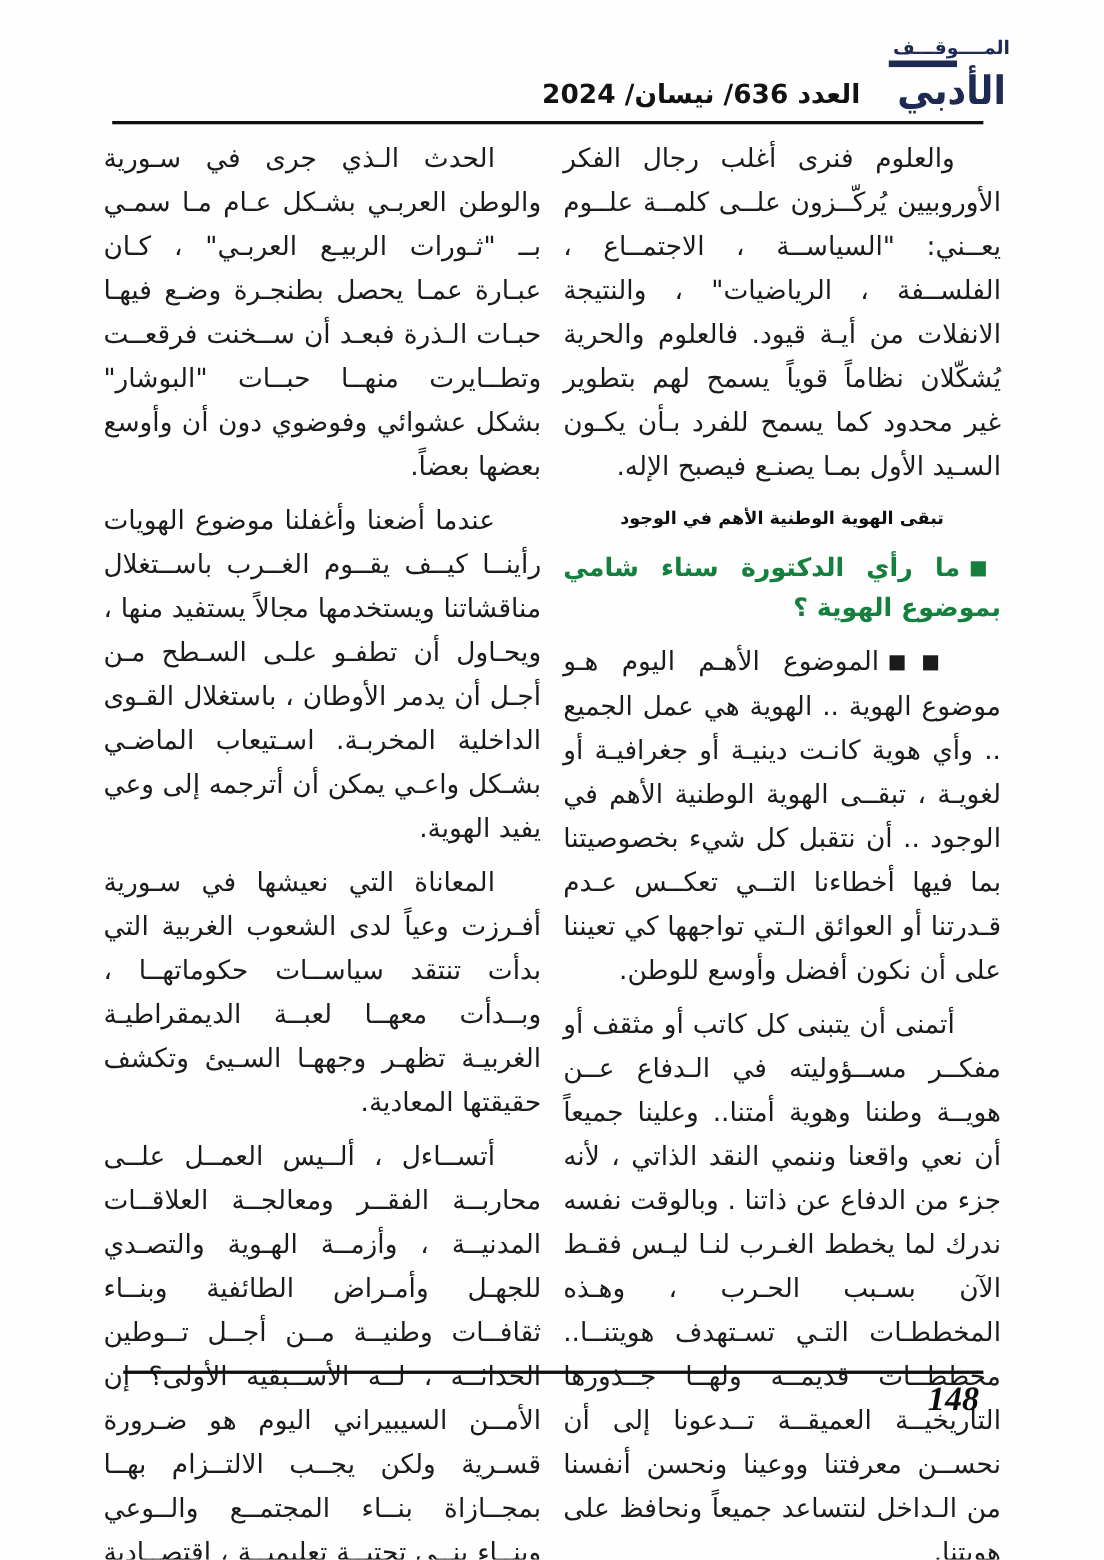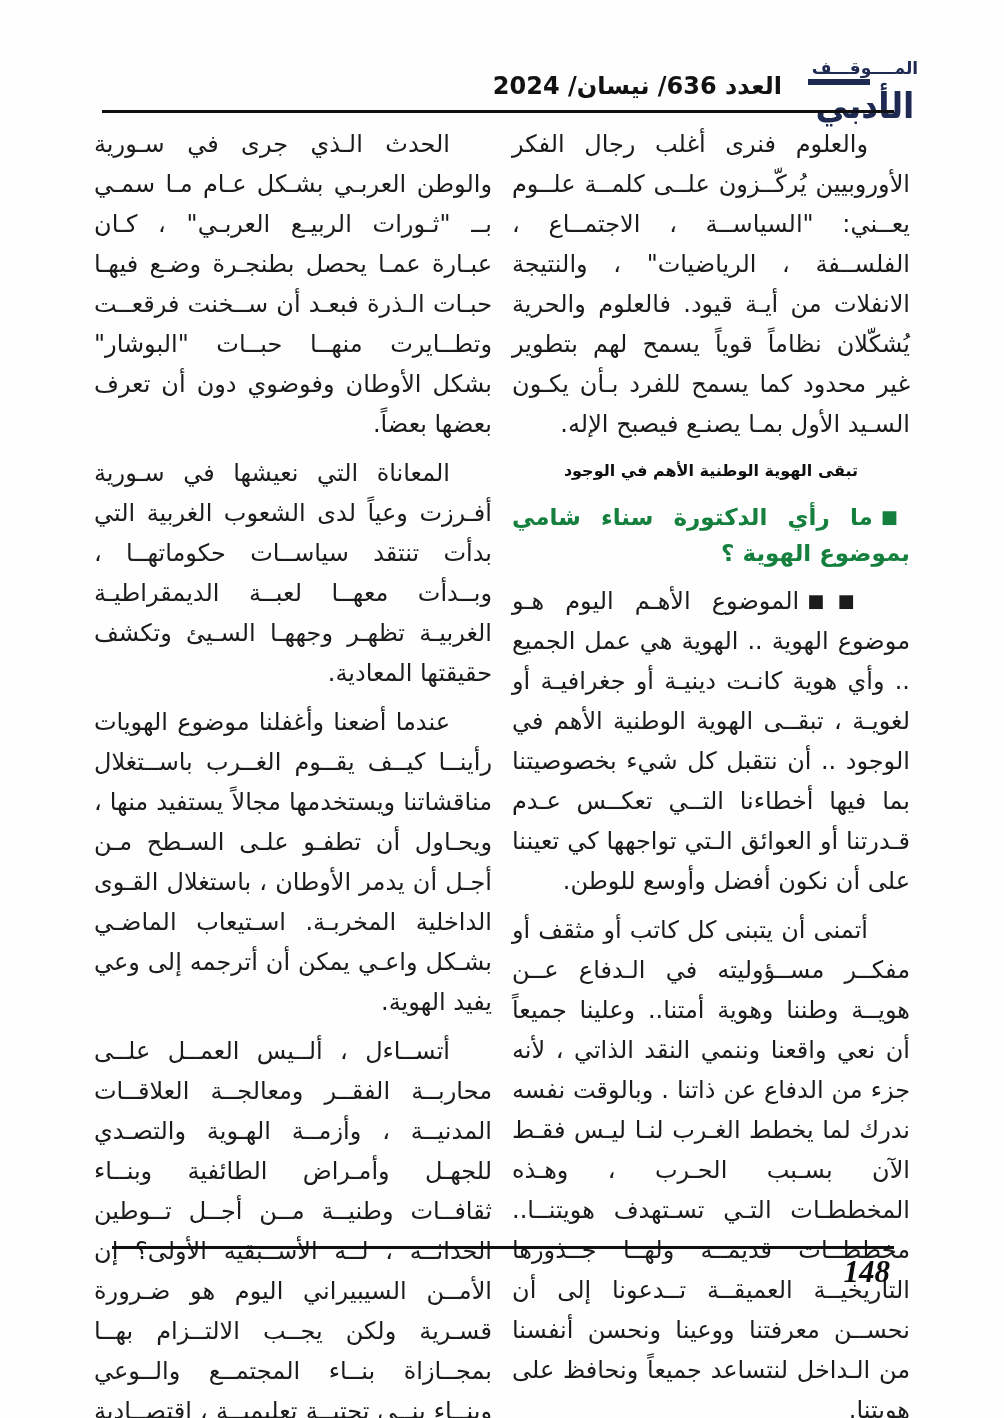--- a/index.html
+++ b/index.html
@@ -21,21 +21,21 @@
     position: absolute;
     top: 72px;
     right: 222px;
     font-size: 24px;
     font-weight: bold;
     white-space: nowrap;
     color: #121212;
   }
   .logo {
     position: absolute;
-    top: 60px;
+    top: 36px;
     right: 68px;
     width: 142px;
     text-align: center;
     color: #1e2a52;
     line-height: 1;
   }
   .logo-top {
     font-size: 17px;
     font-weight: bold;
     letter-spacing: 1px;
@@ -151,23 +151,23 @@
       <h2 class="subhead">تبقى الهوية الوطنية الأهم في الوجود</h2>
 
       <p class="question"><span class="bullet">■</span><span>ما رأي الدكتورة سناء شامي بموضوع الهوية ؟</span></p>
 
       <p class="para indent"><span class="bullet">■■</span><span>الموضوع الأهـم اليوم هـو موضوع الهوية .. الهوية هي عمل الجميع .. وأي هوية كانـت دينيـة أو جغرافيـة أو لغويـة ، تبقــى الهوية الوطنية الأهم في الوجود .. أن نتقبل كل شيء بخصوصيتنا بما فيها أخطاءنا التــي تعكــس عـدم قـدرتنا أو العوائق الـتي تواجهها كي تعيننا على أن نكون أفضل وأوسع للوطن.</span></p>
 
       <p class="para indent">أتمنى أن يتبنى كل كاتب أو مثقف أو مفكــر مســؤوليته في الـدفاع عــن هويــة وطننا وهوية أمتنا.. وعلينا جميعاً أن نعي واقعنا وننمي النقد الذاتي ، لأنه جزء من الدفاع عن ذاتنا . وبالوقت نفسه ندرك لما يخطط الغـرب لنـا ليـس فقـط الآن بسـبب الحـرب ، وهـذه المخططـات التـي تسـتهدف هويتنــا.. مخططــات قديمــة ولهــا جــذورها التاريخيــة العميقــة تــدعونا إلى أن نحســن معرفتنا ووعينا ونحسن أنفسنا من الـداخل لنتساعد جميعاً ونحافظ على هويتنا.</p>
     </section>
 
     <section class="col">
-      <p class="para indent">الحدث الـذي جرى في سـورية والوطن العربـي بشـكل عـام مـا سمـي بــ "ثـورات الربيـع العربـي" ، كـان عبـارة عمـا يحصل بطنجـرة وضـع فيهـا حبـات الـذرة فبعـد أن ســخنت فرقعــت وتطــايرت منهــا حبــات "البوشار" بشكل الأوطان وفوضوي دون أن تعرف بعضها بعضاً.</p>
+      <p class="para indent">الحدث الـذي جرى في سـورية والوطن العربـي بشـكل عـام مـا سمـي بــ "ثـورات الربيـع العربـي" ، كـان عبـارة عمـا يحصل بطنجـرة وضـع فيهـا حبـات الـذرة فبعـد أن ســخنت فرقعــت وتطــايرت منهــا حبــات "البوشار" بشكل عشوائي وفوضوي دون أن وأوسع بعضها بعضاً.</p>
+      <p class="para indent">عندما أضعنا وأغفلنا موضوع الهويات رأينــا كيــف يقــوم الغــرب باســتغلال مناقشاتنا ويستخدمها مجالاً يستفيد منها ، ويحـاول أن تطفـو علـى السـطح مـن أجـل أن يدمر الأوطان ، باستغلال القـوى الداخلية المخربـة. اسـتيعاب الماضـي بشـكل واعـي يمكن أن أترجمه إلى وعي يفيد الهوية.</p>
       <p class="para indent">المعاناة التي نعيشها في سـورية أفـرزت وعياً لدى الشعوب الغربية التي بدأت تنتقد سياســات حكوماتهــا ، وبــدأت معهــا لعبــة الديمقراطيـة الغربيـة تظهـر وجههـا السـيئ وتكشف حقيقتها المعادية.</p>
-      <p class="para indent">عندما أضعنا وأغفلنا موضوع الهويات رأينــا كيــف يقــوم الغــرب باســتغلال مناقشاتنا ويستخدمها مجالاً يستفيد منها ، ويحـاول أن تطفـو علـى السـطح مـن أجـل أن يدمر الأوطان ، باستغلال القـوى الداخلية المخربـة. اسـتيعاب الماضـي بشـكل واعـي يمكن أن أترجمه إلى وعي يفيد الهوية.</p>
       <p class="para indent">أتســاءل ، ألــيس العمــل علــى محاربــة الفقــر ومعالجــة العلاقــات المدنيــة ، وأزمــة الهـوية والتصـدي للجهـل وأمـراض الطائفية وبنــاء ثقافــات وطنيــة مــن أجــل تــوطين الحداثــة ، لــه الأســبقية الأولى؟ إن الأمــن السيبيراني اليوم هو ضـرورة قسـرية ولكن يجــب الالتــزام بهــا بمجــازاة بنــاء المجتمــع والــوعي وبنــاء بنــى تحتيــة تعليميــة ، اقتصــادية ، مدنيــة ، صــحية وغذائيــة وسياسية... إذا كانت السفينه تعاني من</p>
     </section>
 
   </main>
 
   <div class="footer-rule"></div>
   <div class="page-number">148</div>
 
 </div>
 

